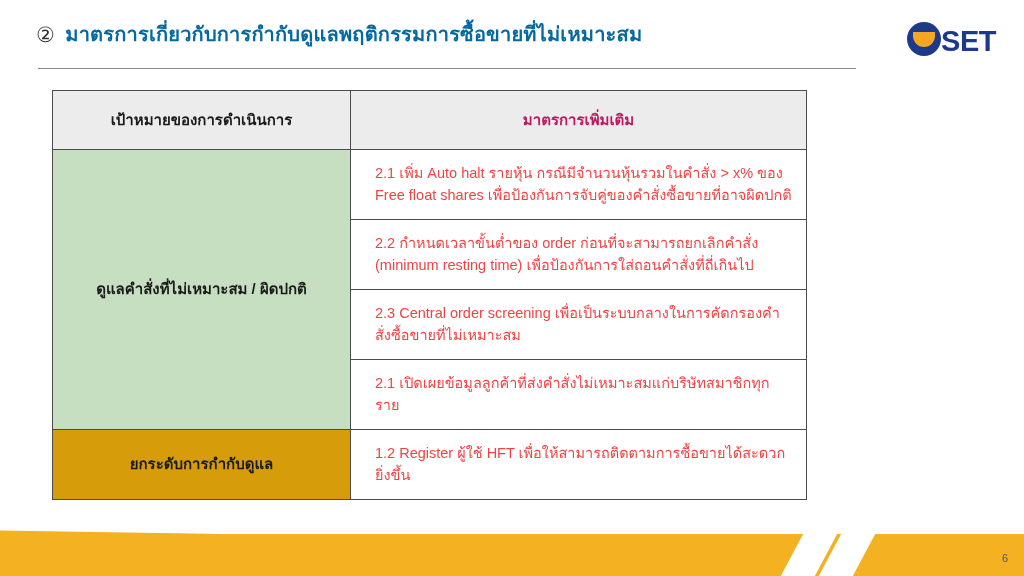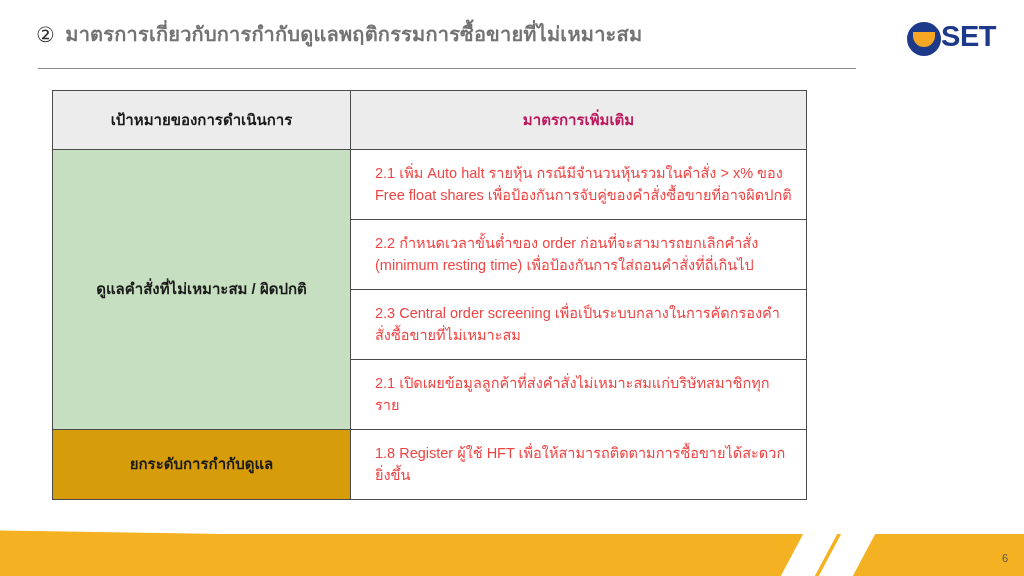--- a/index.html
+++ b/index.html
@@ -28,41 +28,41 @@
     font-size: 21px;
     color: #333333;
     vertical-align: middle;
     margin-right: 6px;
     line-height: 1;
   }
   .header-title {
     display: inline-block;
     font-size: 20px;
     font-weight: bold;
-    color: #737373;
+    color: #0369a1;
     vertical-align: middle;
     letter-spacing: 0.2px;
     text-align: right;
   }
   .header-rule {
     position: absolute;
     top: 50px;
     left: 2px;
     width: 818px;
     height: 1px;
     background: #8a8a8a;
   }
 
   
   .logo {
     position: absolute;
     top: 22px;
     right: 28px;
     display: flex;
-    align-items: flex-start;
+    align-items: flex-end;
   }
   .logo-mark {
     width: 34px;
     height: 34px;
     border-radius: 50%;
     background: #1d3a8a;
     position: relative;
     overflow: hidden;
   }
   .logo-mark::after {
@@ -210,21 +210,21 @@
       </tr>
       <tr>
         <td class="measure-cell">2.3 Central order screening เพื่อเป็นระบบกลางในการคัดกรองคำสั่งซื้อขายที่ไม่เหมาะสม</td>
       </tr>
       <tr>
         <td class="measure-cell">2.1 เปิดเผยข้อมูลลูกค้าที่ส่งคำสั่งไม่เหมาะสมแก่บริษัทสมาชิกทุกราย</td>
       </tr>
 
       <tr>
         <td class="goal-gold">ยกระดับการกำกับดูแล</td>
-        <td class="measure-cell">1.8 Register ผู้ใช้ HFT เพื่อให้สามารถติดตามการซื้อขายได้สะดวกยิ่งขึ้น</td>
+        <td class="measure-cell">1.2 Register ผู้ใช้ HFT เพื่อให้สามารถติดตามการซื้อขายได้สะดวกยิ่งขึ้น</td>
       </tr>
     </tbody>
   </table>
 </div>
 
 <div class="bottom-band">
   <div class="chev c1"></div>
   <div class="chev c2"></div>
 </div>
 <div class="page-num">6</div>

